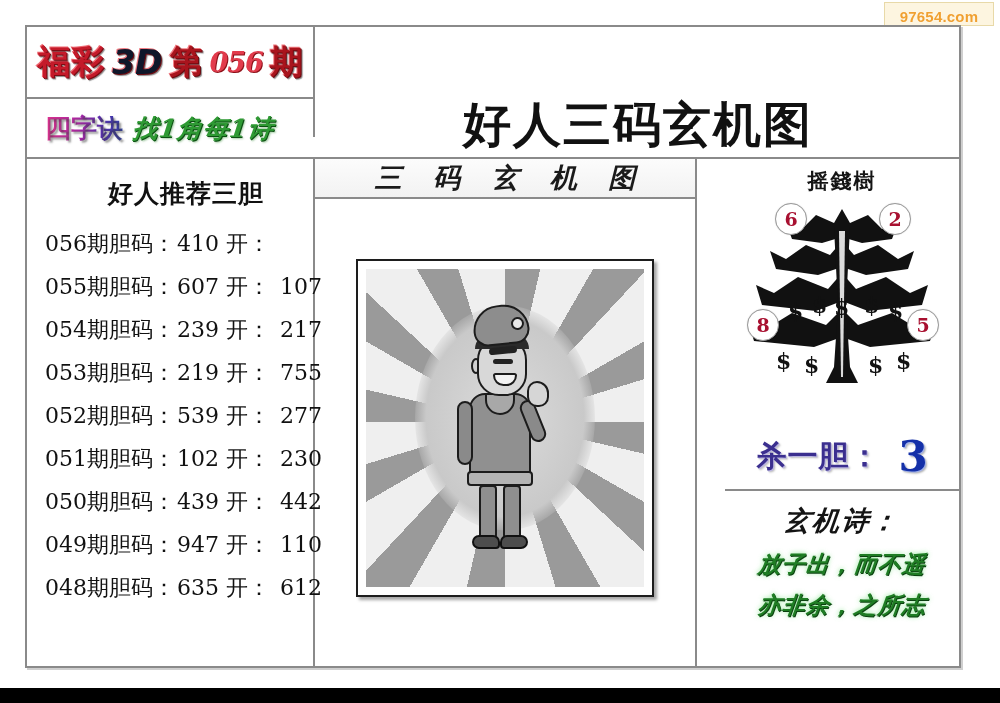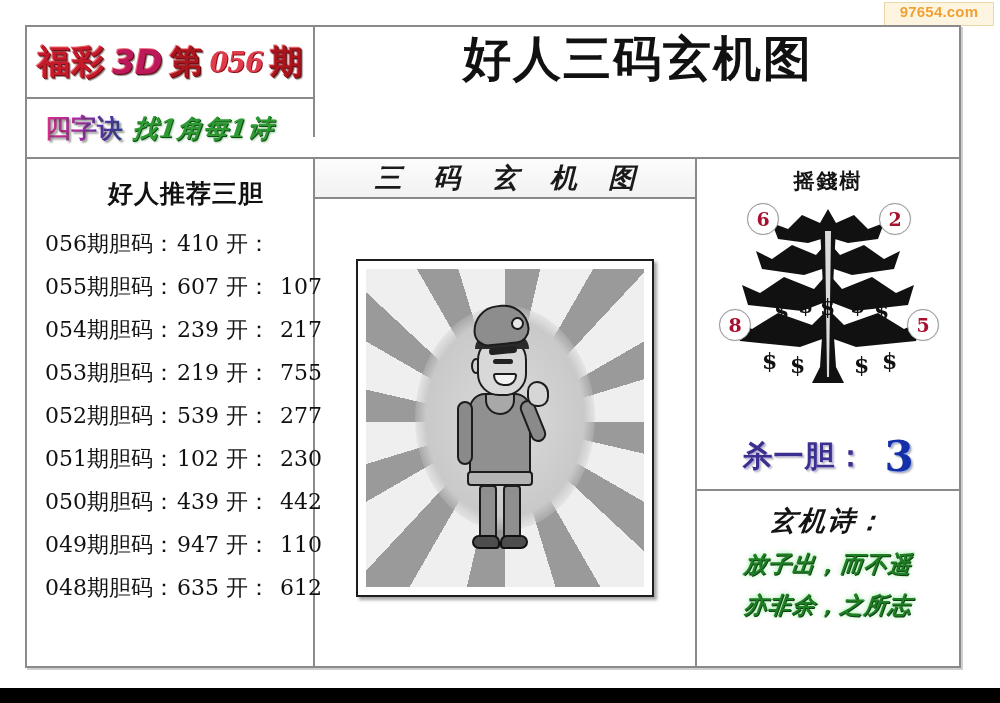--- a/index.html
+++ b/index.html
@@ -15,21 +15,21 @@
 
   
   .bottom-bar{position:absolute;left:0;top:688px;width:1000px;height:15px;background:#000;}
 
   
   .watermark{
     position:absolute;left:884px;top:2px;width:108px;height:22px;
     background:#fdf5e0;border:1px solid #e8d9a8;
     color:#f0a030;font-family:"Liberation Sans","DejaVu Sans",sans-serif;
     font-size:15px;font-weight:bold;letter-spacing:.2px;
-    display:flex;align-items:flex-start;justify-content:center;
+    display:flex;align-items:flex-end;justify-content:center;
     text-shadow:0 0 1px #fff;
   }
 
   
   .frame{
     position:absolute;left:25px;top:25px;width:936px;height:643px;
     border:2px solid #8a8a8a;background:#fff;
     box-shadow:2px 2px 0 #cfcfcf;
     box-sizing:border-box;
   }
@@ -50,21 +50,21 @@
   }
 
   .t-fucai{
     font-family:"DejaVu Sans","Liberation Sans",sans-serif;
     font-size:33px;font-weight:bold;color:#c41a2a;
     text-shadow:1px 1px 0 #7b0d14, 2px 2px 1px rgba(0,0,0,.45), -1px -1px 0 #ef6b74;
     letter-spacing:1px;
   }
   .t-3d{
     font-family:"DejaVu Sans","Liberation Sans",sans-serif;
-    font-size:33px;font-weight:bold;font-style:italic;color:#be185d;
+    font-size:33px;font-weight:bold;font-style:italic;color:#0f172a;
     text-shadow:1px 1px 0 #6d0b11, 2px 2px 1px rgba(0,0,0,.45), -1px -1px 0 #f07b82;
   }
   .t-qi{
     font-family:"DejaVu Sans","Liberation Sans",sans-serif;
     font-size:33px;font-weight:bold;color:#a9141d;
     text-shadow:1px 1px 0 #6d0b11, 2px 2px 1px rgba(0,0,0,.45), -1px -1px 0 #f07b82;
   }
   .t-issue{
     font-family:"DejaVu Serif","Liberation Serif",serif;
     font-size:27px;font-weight:bold;font-style:italic;color:#e23b4c;
@@ -84,21 +84,21 @@
     font-family:"DejaVu Serif","Liberation Serif",serif;
     font-size:25px;font-weight:bold;font-style:italic;
     color:#2f9a34;
     text-shadow:1px 1px 0 #0c4f12, 2px 2px 2px rgba(90,160,90,.55);
     letter-spacing:1px;
     transform:skewX(-7deg);
   }
 
   .hdr-main{
     position:absolute;left:288px;top:0;width:646px;height:130px;
-    display:flex;align-items:flex-start;justify-content:center;
+    display:flex;align-items:flex-end;justify-content:center;
     box-sizing:border-box;
   }
   .hdr-main .big-title{
     font-family:"DejaVu Sans","Liberation Sans",sans-serif;
     font-size:48px;font-weight:bold;color:#111;letter-spacing:2px;
   }
 
   
   .body-row{
     position:absolute;left:0;top:130px;width:932px;height:509px;
@@ -190,20 +190,21 @@
   .f-hand{left:82px;top:78px;width:22px;height:26px;background:#d6d6d6;border:2px solid #1c1c1c;border-radius:10px 12px 10px 10px;}
   .f-legL{left:34px;top:182px;width:18px;height:54px;background:#8f8f8f;border:2px solid #1c1c1c;border-radius:4px;}
   .f-legR{left:58px;top:182px;width:18px;height:54px;background:#8f8f8f;border:2px solid #1c1c1c;border-radius:4px;}
   .f-shoeL{left:27px;top:232px;width:28px;height:14px;background:#4d4d4d;border:2px solid #111;border-radius:7px 7px 4px 7px;}
   .f-shoeR{left:55px;top:232px;width:28px;height:14px;background:#4d4d4d;border:2px solid #111;border-radius:7px 7px 7px 4px;}
 
   
   .col-right{
     position:absolute;left:670px;top:0;width:262px;height:100%;
     box-sizing:border-box;
+    padding-left:28px;
   }
   .right-top{height:332px;box-sizing:border-box;border-bottom:2px solid #8a8a8a;position:relative;}
   .right-top .tree-title{
     text-align:center;padding-top:8px;
     font-family:"DejaVu Serif","Liberation Serif",serif;
     font-size:21px;font-weight:bold;color:#151515;letter-spacing:2px;
   }
   .tree-wrap{position:relative;height:206px;margin-top:2px;}
   .tree-svg{position:absolute;left:50%;top:0;transform:translateX(-50%);}
   .num-circle{

